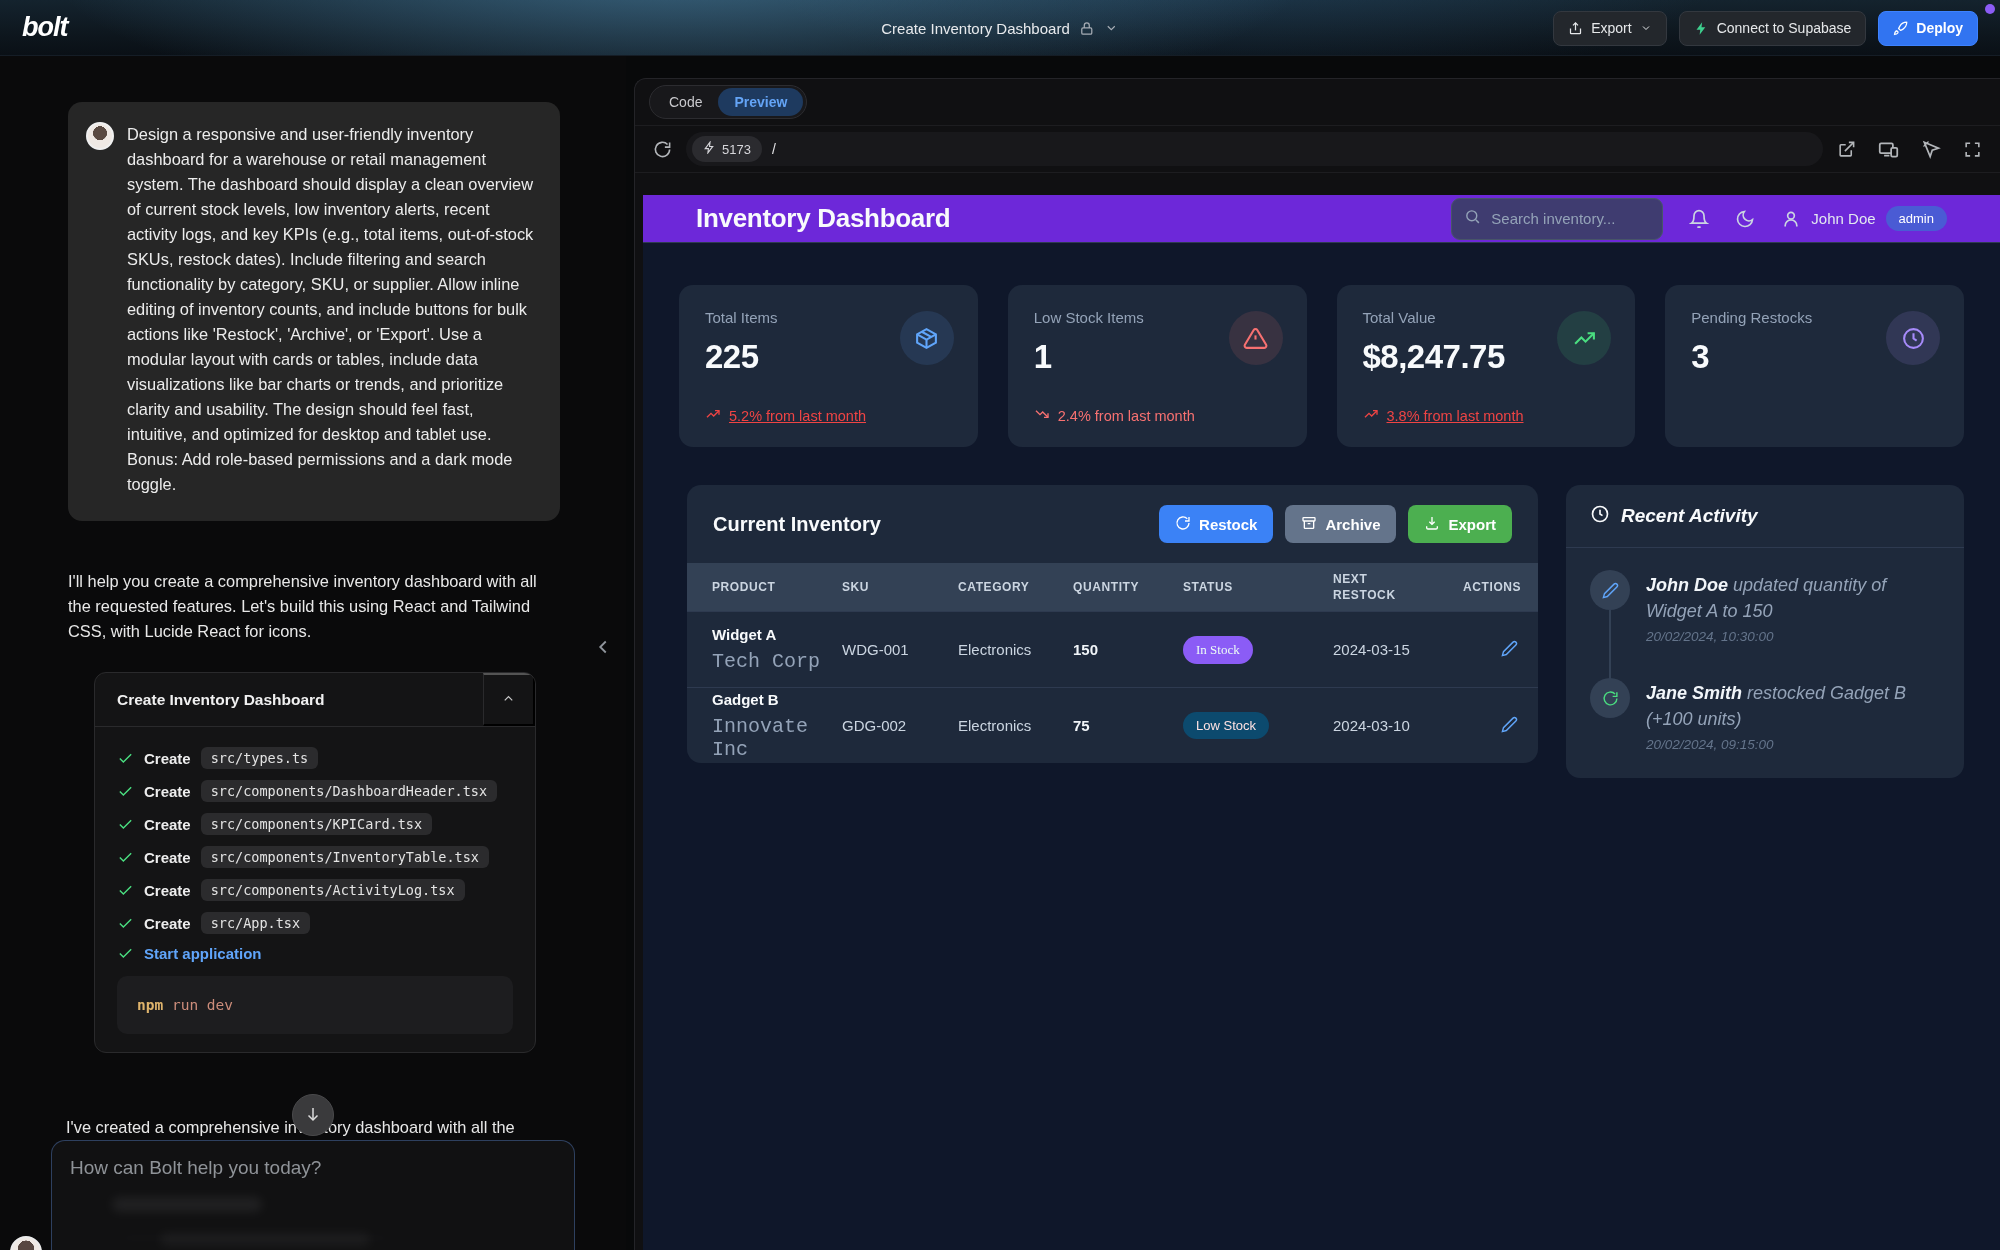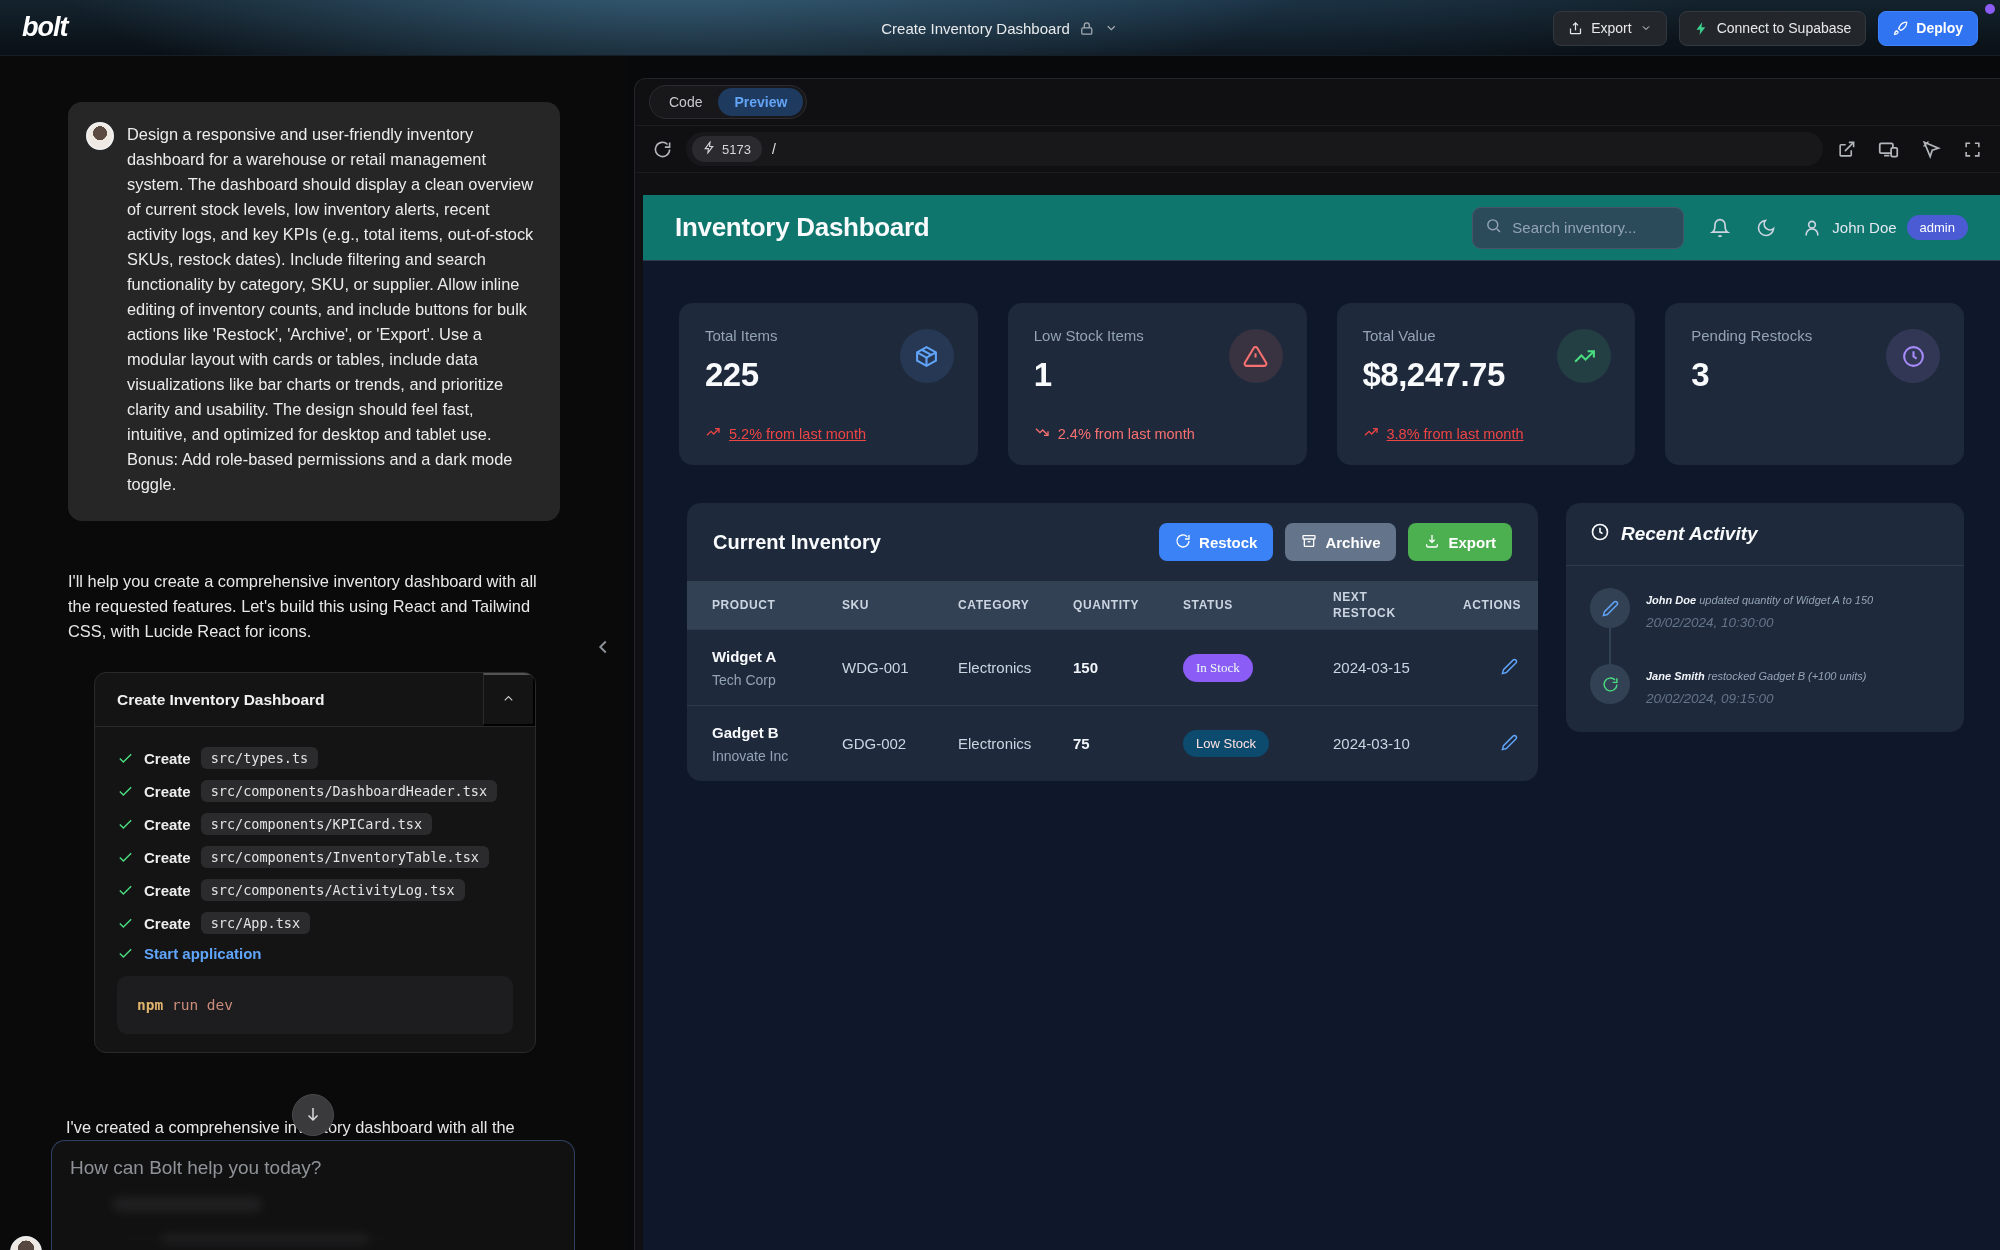--- a/index.html
+++ b/index.html
@@ -84,21 +84,21 @@
   .addressbar { height:48px; display:flex; align-items:center; border-top:1px solid #1d1d20; border-bottom:1px solid #1d1d20; padding:0 18px; gap:14px; }
   .ab-ic { color:#b3b6ba; display:flex; cursor:pointer; }
   .url-box { flex:1; height:34px; background:#18181b; border-radius:999px; display:flex; align-items:center; padding:0 6px; gap:10px; cursor:text; }
   .port-pill { display:flex; align-items:center; gap:6px; background:#2b2b2f; border-radius:999px; height:26px; padding:0 11px;
     color:#d6d6da; font-size:13px; }
   .url-path { font-size:14px; color:#e3e3e6; }
   .ab-right { display:flex; gap:22px; align-items:center; color:#9ba0a6; }
 
   
   .preview { position:absolute; left:8px; right:0; top:116px; bottom:0; background:#0f172a; overflow:hidden; }
-  .app-header { height:66px; background:#0f766e; border-bottom:1px solid #2f3b50; display:flex; align-items:center; padding:0 32px; }
+  .app-header { height:48px; background:#6d28d9; border-bottom:1px solid #2f3b50; display:flex; align-items:center; padding:0 53px; }
   .app-title { font-size:26px; font-weight:800; color:#f8fafc; letter-spacing:-.3px; }
   .ah-right { margin-left:auto; display:flex; align-items:center; gap:26px; }
   .search-box { display:flex; align-items:center; gap:10px; width:212px; height:42px; background:#334155cc;
     border:1px solid #475569; border-radius:9px; padding:0 12px; color:#94a3b8; }
   .search-box input { background:transparent; border:none; outline:none; color:#e2e8f0; font-size:15px; width:150px;
     font-family:"Liberation Sans", sans-serif; }
   .search-box input::placeholder { color:#94a3b8; }
   .ah-ic { color:#cbd5e1; display:flex; cursor:pointer; }
   .ah-user { display:flex; align-items:center; gap:10px; cursor:pointer; }
   .ah-name { font-size:15px; color:#e2e8f0; }
@@ -127,38 +127,38 @@
   .b-restock { background:#3b82f6; }
   .b-archive { background:#64748b; }
   .b-export { background:#4caf50; }
 
   .tbl-head, .tbl-row { display:grid; grid-template-columns:130px 116px 115px 110px 150px 130px 1fr; padding-left:25px; align-items:center; }
   .tbl-head { background:#334155; height:48px; }
   .th { font-size:12px; font-weight:700; letter-spacing:.6px; color:#cbd5e1; text-transform:uppercase; padding-right:14px; line-height:16px; }
   .tbl-row { height:76px; border-top:1px solid #2e3a50; }
   .td { font-size:15px; color:#cbd5e1; }
   .prod-name { font-size:15px; font-weight:700; color:#f8fafc; }
-  .prod-sub { font-size:14px; color:#94a3b8; margin-top:7px; }
+  .prod-sub { font-size:20px; color:#94a3b8; margin-top:7px;font-family:Liberation Mono, monospace; }
   .qty { color:#f1f5f9; font-weight:600; }
   .pill { display:inline-block; font-size:13px; padding:6px 13px; border-radius:999px; color:#ecfdf5; }
   .pill-in { background:#8b5cf6;font-family:Liberation Serif, serif; }
   .pill-low { background:#0c4a6e; color:#fee2e2; }
   .edit-btn { background:none; border:none; color:#60a5fa; cursor:pointer; display:flex; margin-left:38px; }
 
   .act-card { width:398px; background:#1e293b; border-radius:14px;font-style:italic; }
   .act-head { display:flex; align-items:center; gap:11px; padding:19px 24px; border-bottom:1px solid #2e3a50; color:#f8fafc; }
   .act-title { font-size:19px; font-weight:700; }
   .act-body { padding:22px 24px 26px 24px; position:relative; }
   .act-item { display:flex; gap:16px; position:relative; padding-bottom:34px; }
   .act-item:last-child { padding-bottom:0; }
   .act-dot { width:40px; height:40px; border-radius:50%; background:#334155; flex:none;
     display:flex; align-items:center; justify-content:center; z-index:1; }
   .dot-edit { color:#60a5fa; } .dot-restock { color:#4ade80; }
   .act-line { position:absolute; left:19px; top:40px; bottom:-2px; width:2px; background:#334155; }
-  .act-text { font-size:11px; line-height:20px; color:#94a3b8; padding-top:2px; }
+  .act-text { font-size:18px; line-height:26px; color:#94a3b8; padding-top:2px; }
   .act-text b { color:#f1f5f9; font-weight:700; }
   .act-time { font-size:13.5px; color:#64748b; margin-top:5px; }
 </style>
 </head>
 <body>
 
 <div class="stage">
 
   <header class="topbar">
     <div class="logo">bolt</div>

